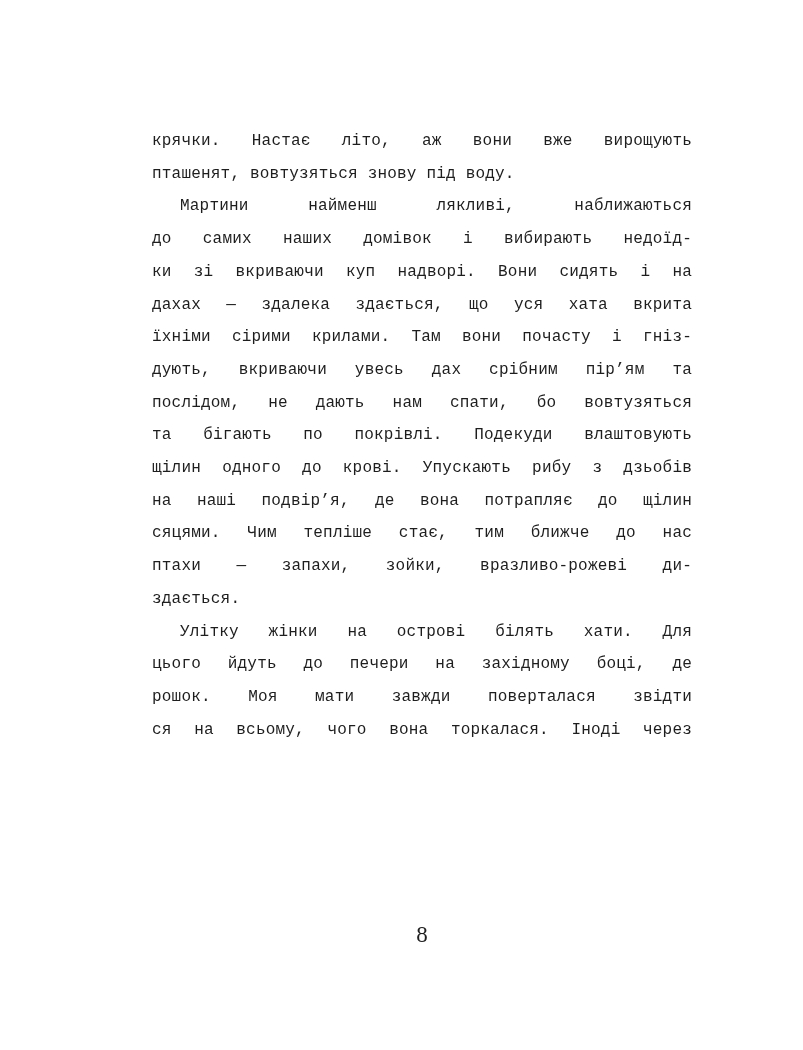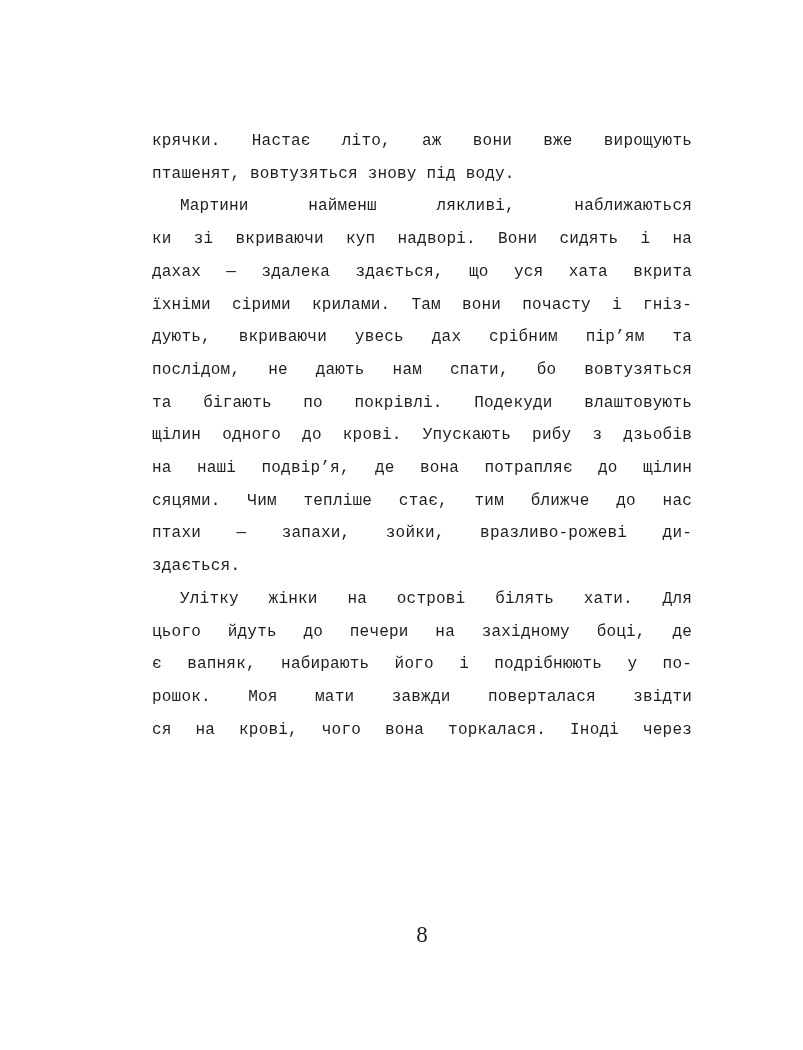--- a/index.html
+++ b/index.html
@@ -49,31 +49,31 @@
   }
 </style>
 </head>
 <body>
 
 <div class="book-page">
   <div class="text-block">
     <div class="line">крячки. Настає літо, аж вони вже вирощують</div>
     <div class="line flush">пташенят, вовтузяться знову під воду.</div>
     <div class="line indent">Мартини найменш лякливі, наближаються</div>
+    <div class="line">до самих наших домівок і вибирають недоїд-</div>
     <div class="line">ки зі вкриваючи куп надворі. Вони сидять і на</div>
     <div class="line">дахах — здалека здається, що уся хата вкрита</div>
     <div class="line">їхніми сірими крилами. Там вони почасту і гніз-</div>
     <div class="line">дують, вкриваючи увесь дах срібним пір’ям та</div>
     <div class="line">послідом, не дають нам спати, бо вовтузяться</div>
     <div class="line">та бігають по покрівлі. Подекуди влаштовують</div>
     <div class="line">щілин одного до крові. Упускають рибу з дзьобів</div>
     <div class="line">на наші подвір’я, де вона потрапляє до щілин</div>
     <div class="line">сяцями. Чим тепліше стає, тим ближче до нас</div>
     <div class="line">птахи — запахи, зойки, вразливо-рожеві ди-</div>
     <div class="line flush">здається.</div>
     <div class="line indent">Улітку жінки на острові білять хати. Для</div>
     <div class="line">цього йдуть до печери на західному боці, де</div>
-    <div class="line">є вапняк, набирають його і подрібнюють у по-</div>
     <div class="line">рошок. Моя мати завжди поверталася звідти</div>
-    <div class="line">ся на крові, чого вона торкалася. Іноді через</div>
+    <div class="line">ся на всьому, чого вона торкалася. Іноді через</div>
   </div>
   <div class="page-number">8</div>
 </div>
 
 </body></html>

